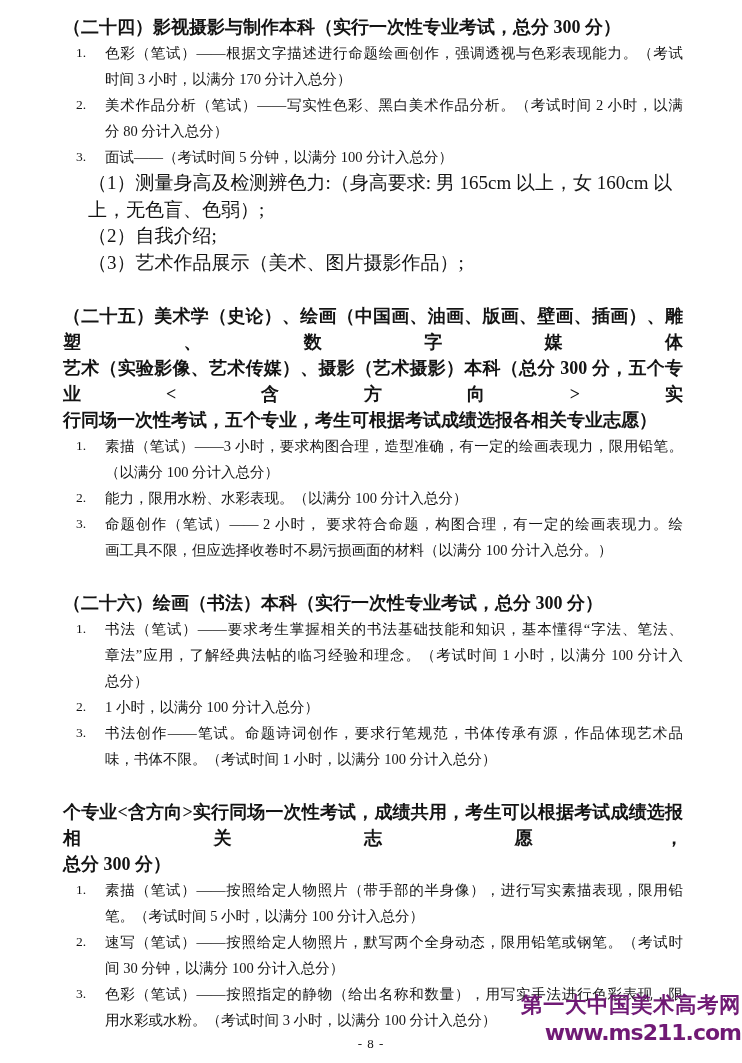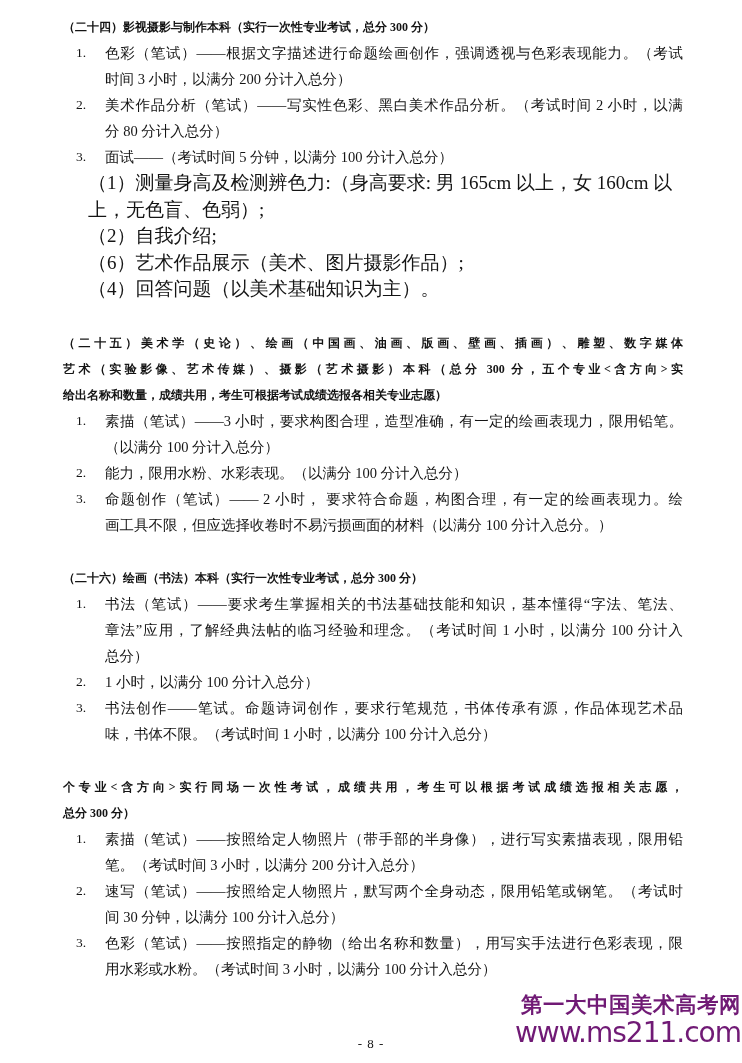--- a/index.html
+++ b/index.html
@@ -13,21 +13,21 @@
   }
   .doc {
     position:absolute;
     left:63px; top:14px;
     width:620px;
   }
   .section { margin-bottom:27px; }
   .section:last-child { margin-bottom:0; }
   .h-line {
     font-weight:bold;
-    font-size:12px;
+    font-size:18px;
     line-height:26px;
     white-space:nowrap;
   }
   .h-line.full { white-space:normal; text-align:justify; text-align-last:justify; }
   .item { position:relative; padding-left:42px; }
   .num {
     position:absolute; left:13px; top:0;
     font-size:13.5px; line-height:26px;
   }
   .line { font-size:14.5px; line-height:26px; }
@@ -44,56 +44,55 @@
   .watermark {
     position:absolute; right:1px; top:993px;
     text-align:right; line-height:1;
   }
   .wm-cn {
     font-weight:bold; font-size:21.5px; line-height:25px;
     letter-spacing:0.5px;
     font-family:"Liberation Serif","DejaVu Serif",serif;
   }
   .wm-url {
-    font-weight:normal; font-size:28px; line-height:29px;
+    font-weight:bold; font-size:22px; line-height:29px;
     font-family:"DejaVu Sans","Liberation Sans",sans-serif;
     letter-spacing:-1px;
   }
 </style>
 </head>
 <body>
 
 <div class="page">
 
   <div class="doc">
       <div class="section">
         <div class="h-line">（二十四）影视摄影与制作本科（实行一次性专业考试，总分 300 分）</div>
         <div class="item">
           <div class="num">1.</div>
           <div class="line full">色彩（笔试）——根据文字描述进行命题绘画创作，强调透视与色彩表现能力。（考试</div>
-          <div class="line">时间 3 小时，以满分 200 分计入总分）</div>
+          <div class="line">时间 3 小时，以满分 170 分计入总分）</div>
         </div>
         <div class="item">
           <div class="num">2.</div>
           <div class="line full">美术作品分析（笔试）——写实性色彩、黑白美术作品分析。（考试时间 2 小时，以满</div>
           <div class="line">分 80 分计入总分）</div>
         </div>
         <div class="item">
           <div class="num">3.</div>
           <div class="line">面试——（考试时间 5 分钟，以满分 100 分计入总分）</div>
           <div class="sub">（1）测量身高及检测辨色力:（身高要求: 男 165cm 以上，女 160cm 以上，无色盲、色弱）;</div>
           <div class="sub">（2）自我介绍;</div>
-          <div class="sub">（6）艺术作品展示（美术、图片摄影作品）;</div>
-          <div class="sub">（4）回答问题（以美术基础知识为主）。</div>
+          <div class="sub">（3）艺术作品展示（美术、图片摄影作品）;</div>
         </div>
       </div>
       <div class="section">
         <div class="h-line full">（二十五）美术学（史论）、绘画（中国画、油画、版画、壁画、插画）、雕塑、数字媒体</div>
         <div class="h-line full">艺术（实验影像、艺术传媒）、摄影（艺术摄影）本科（总分 300 分，五个专业&lt;含方向&gt;实</div>
-        <div class="h-line">给出名称和数量，成绩共用，考生可根据考试成绩选报各相关专业志愿）</div>
+        <div class="h-line">行同场一次性考试，五个专业，考生可根据考试成绩选报各相关专业志愿）</div>
         <div class="item">
           <div class="num">1.</div>
           <div class="line full">素描（笔试）——3 小时，要求构图合理，造型准确，有一定的绘画表现力，限用铅笔。</div>
           <div class="line">（以满分 100 分计入总分）</div>
         </div>
         <div class="item">
           <div class="num">2.</div>
           <div class="line">能力，限用水粉、水彩表现。（以满分 100 分计入总分）</div>
         </div>
         <div class="item">
@@ -119,21 +118,21 @@
           <div class="line full">书法创作——笔试。命题诗词创作，要求行笔规范，书体传承有源，作品体现艺术品</div>
           <div class="line">味，书体不限。（考试时间 1 小时，以满分 100 分计入总分）</div>
         </div>
       </div>
       <div class="section">
         <div class="h-line full">个专业&lt;含方向&gt;实行同场一次性考试，成绩共用，考生可以根据考试成绩选报相关志愿，</div>
         <div class="h-line">总分 300 分）</div>
         <div class="item">
           <div class="num">1.</div>
           <div class="line full">素描（笔试）——按照给定人物照片（带手部的半身像），进行写实素描表现，限用铅</div>
-          <div class="line">笔。（考试时间 3 小时，以满分 200 分计入总分）</div>
+          <div class="line">笔。（考试时间 5 小时，以满分 100 分计入总分）</div>
         </div>
         <div class="item">
           <div class="num">2.</div>
           <div class="line full">速写（笔试）——按照给定人物照片，默写两个全身动态，限用铅笔或钢笔。（考试时</div>
           <div class="line">间 30 分钟，以满分 100 分计入总分）</div>
         </div>
         <div class="item">
           <div class="num">3.</div>
           <div class="line full">色彩（笔试）——按照指定的静物（给出名称和数量），用写实手法进行色彩表现，限</div>
           <div class="line">用水彩或水粉。（考试时间 3 小时，以满分 100 分计入总分）</div>

